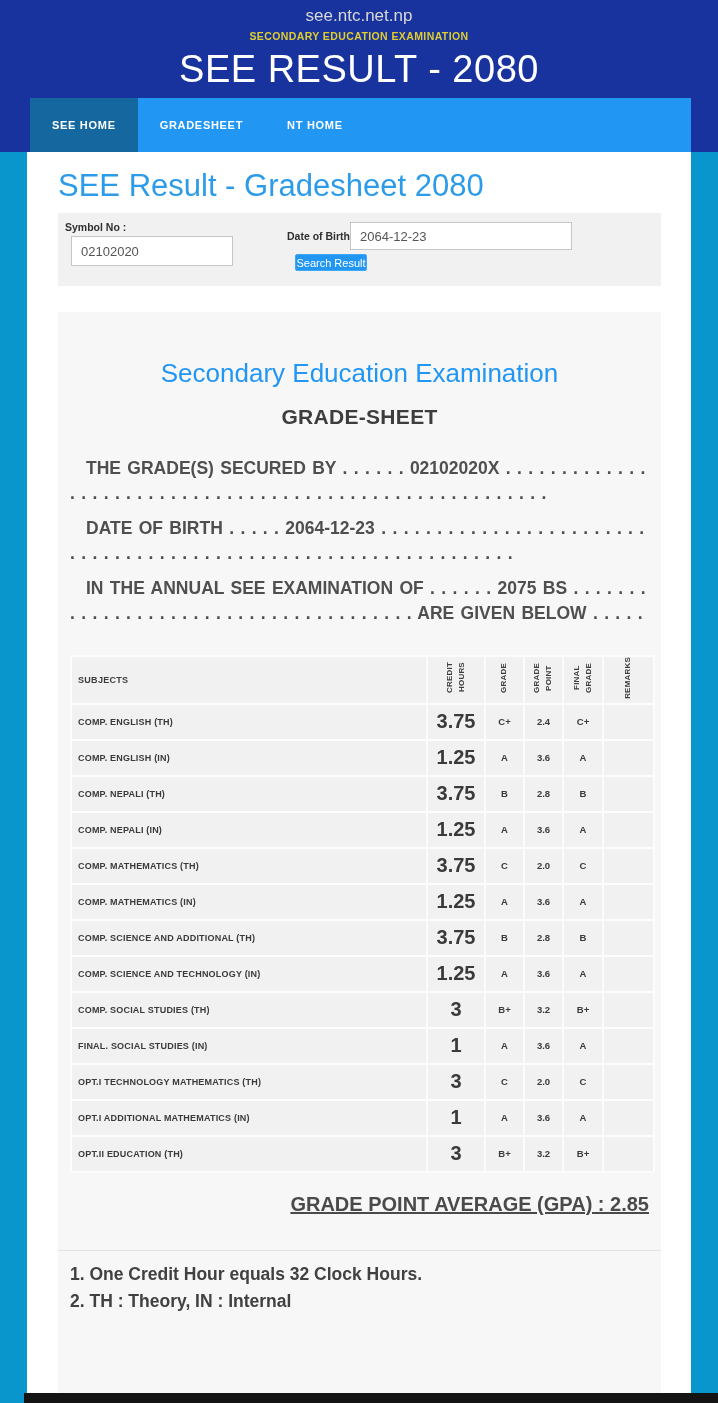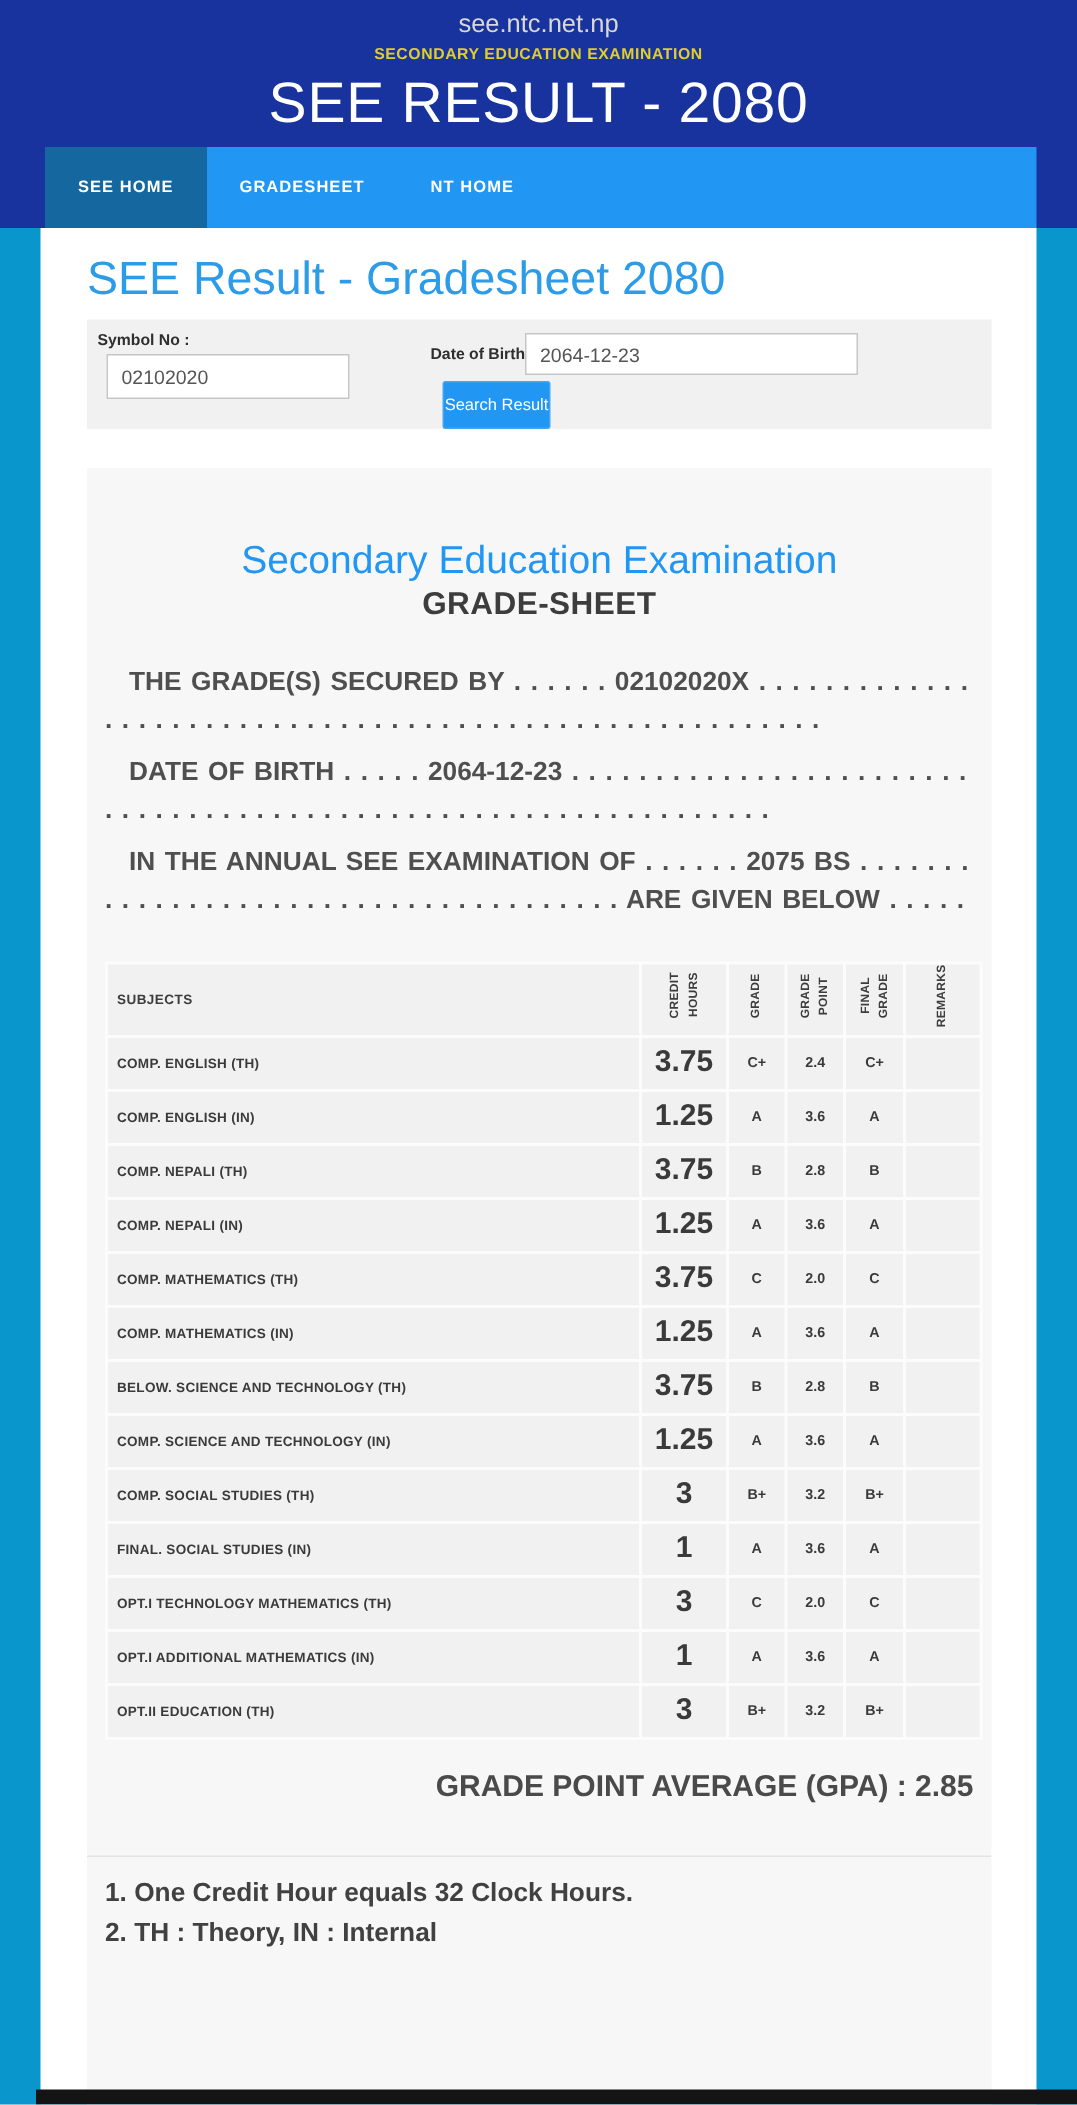--- a/index.html
+++ b/index.html
@@ -46,31 +46,31 @@
   .symbol-label { left:7px; top:8px; }
   .dob-label { left:229px; top:17px; }
   .text-input {
     position:absolute; background:#fff; border:1px solid #c6c6c6;
     font-family:"Liberation Sans", sans-serif; font-size:13px; color:#555;
     padding-left:9px;
   }
   .symbol-input { left:13px; top:23px; width:162px; height:30px; }
   .dob-input { left:292px; top:9px; width:222px; height:28px; }
   .search-button {
-    position:absolute; left:237px; top:41px; width:72px; height:32px;
+    position:absolute; left:237px; top:41px; width:72px; height:17px;
     background:#2196f3; color:#fff; border:1px solid #42a7f2; border-radius:2px;
     font-family:"Liberation Sans", sans-serif; font-size:11px; cursor:pointer;
   }
   
   .card {
     position:absolute; left:31px; top:160px; width:603px; height:1091px;
     background:#f7f7f7; overflow:hidden;
   }
   .gs-title { margin-top:46px; text-align:center; font-size:26px; font-weight:400; color:#2196f3; }
-  .gs-subtitle { margin-top:2px; text-align:center; font-size:21px; font-weight:700; color:#3d3d3d; letter-spacing:.3px; }
+  .gs-subtitle { margin-top:16px; text-align:center; font-size:21px; font-weight:700; color:#3d3d3d; letter-spacing:.3px; }
   .gs-para {
     margin:10px 12px 0 12px; font-size:17.5px; font-weight:700; color:#4f4f4f;
     line-height:25px; text-indent:16px; word-spacing:1.5px;
   }
   .gs-para.first { margin-top:27px; }
   
   table.grades {
     margin:29px 8px 0 12px; width:583px;
     border-collapse:collapse; table-layout:fixed;
   }
@@ -88,21 +88,21 @@
     white-space:pre-line; font-size:8px; font-weight:700; color:#3d3d3d;
     line-height:1.55; margin:0 auto; letter-spacing:.2px;
   }
   .grades tbody td { height:36px; vertical-align:middle; }
   .cell-subject { text-align:left; padding-left:6px; font-size:9px; font-weight:700; color:#3a3a3a; letter-spacing:.2px; }
   .cell-credit { text-align:center; font-size:20px; font-weight:700; color:#3a3a3a; }
   .cell-small { text-align:center; font-size:9.5px; font-weight:700; color:#3a3a3a; }
   
   .gpa-line {
     margin-top:20px; padding-right:12px; text-align:right;
-    font-size:20px; font-weight:700; color:#4a4a4a;
+    font-size:20px; font-weight:700; color:#4a4a4a;text-decoration:underline;
   }
   .notes-divider { border:none; border-top:1px solid #e3e3e3; margin:34px 0 0 0; }
   .notes { padding:10px 0 0 12px; }
   .note-line { font-size:17.5px; font-weight:700; color:#414141; line-height:27px; }
   
   .bottom-bar { position:absolute; left:24px; right:0; bottom:0; height:10px; background:#141414; z-index:5; }
 </style>
 </head>
 <body>
 
@@ -201,21 +201,21 @@
           </tr>
           <tr>
             <td class="cell-subject">COMP. MATHEMATICS (IN)</td>
             <td class="cell-credit">1.25</td>
             <td class="cell-small">A</td>
             <td class="cell-small">3.6</td>
             <td class="cell-small">A</td>
             <td class="cell-small"></td>
           </tr>
           <tr>
-            <td class="cell-subject">BELOW. SCIENCE AND TECHNOLOGY (TH)</td>
+            <td class="cell-subject">COMP. SCIENCE AND ADDITIONAL (TH)</td>
             <td class="cell-credit">3.75</td>
             <td class="cell-small">B</td>
             <td class="cell-small">2.8</td>
             <td class="cell-small">B</td>
             <td class="cell-small"></td>
           </tr>
           <tr>
             <td class="cell-subject">COMP. SCIENCE AND TECHNOLOGY (IN)</td>
             <td class="cell-credit">1.25</td>
             <td class="cell-small">A</td>

